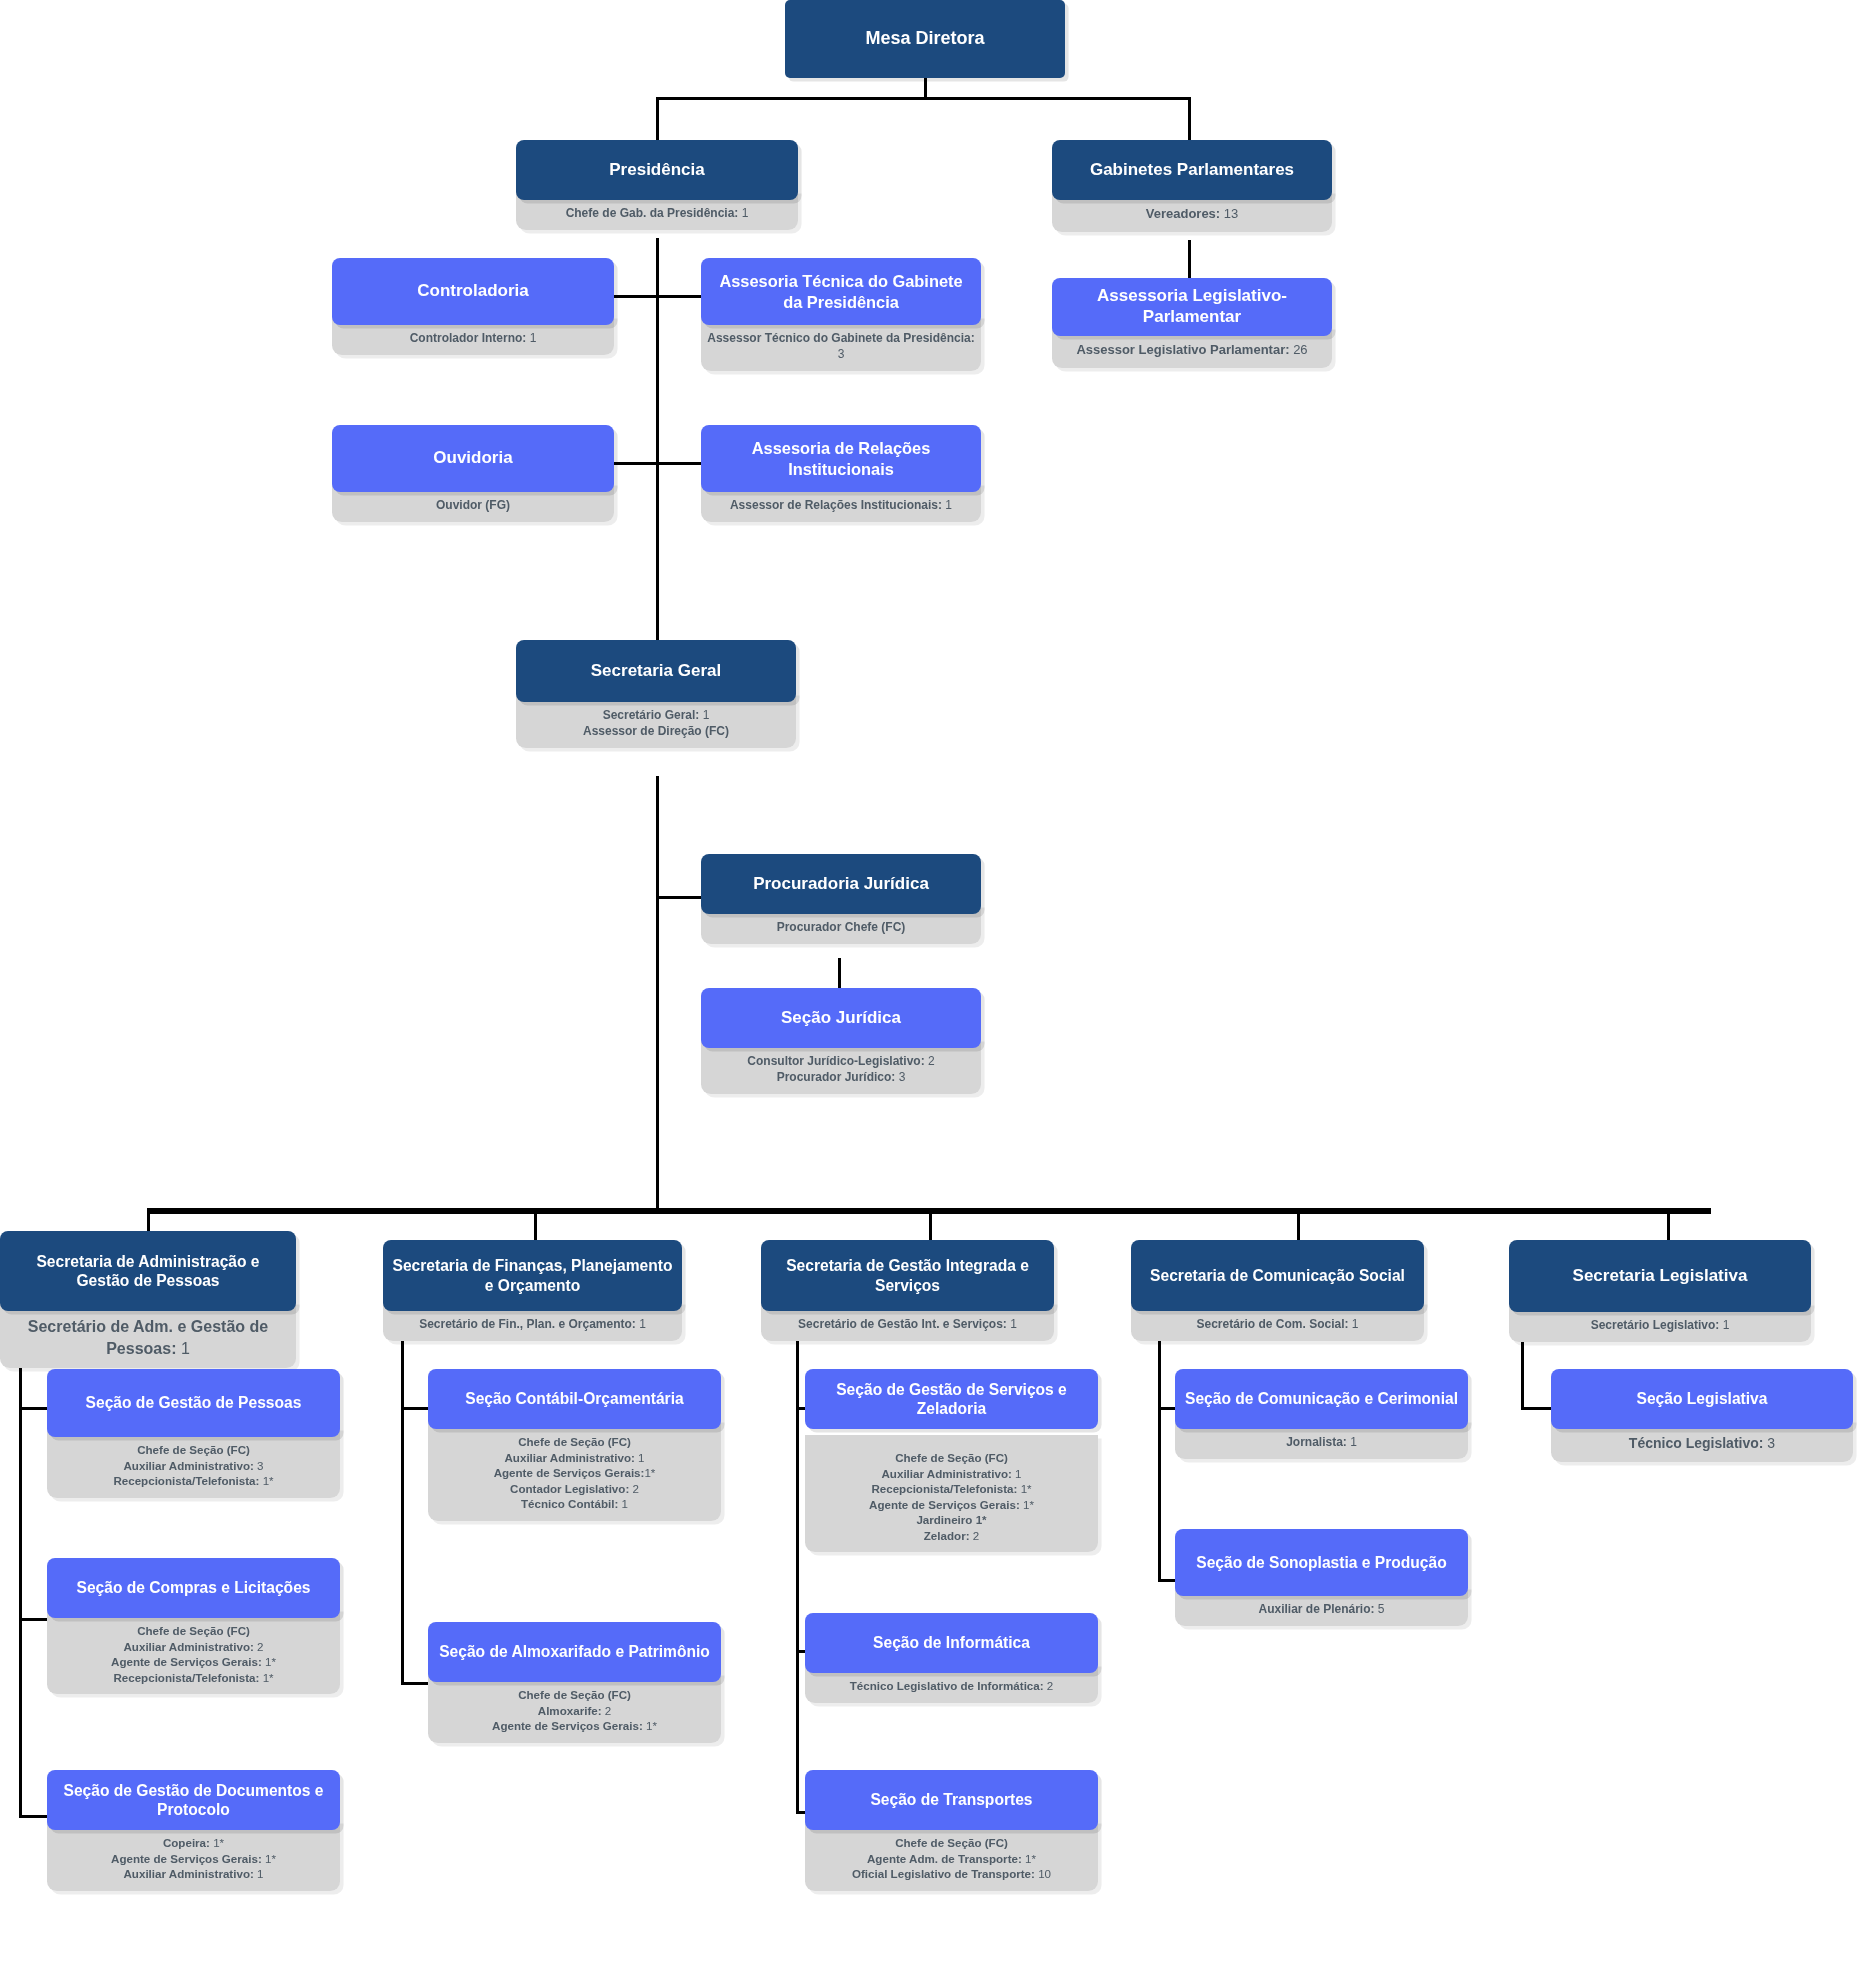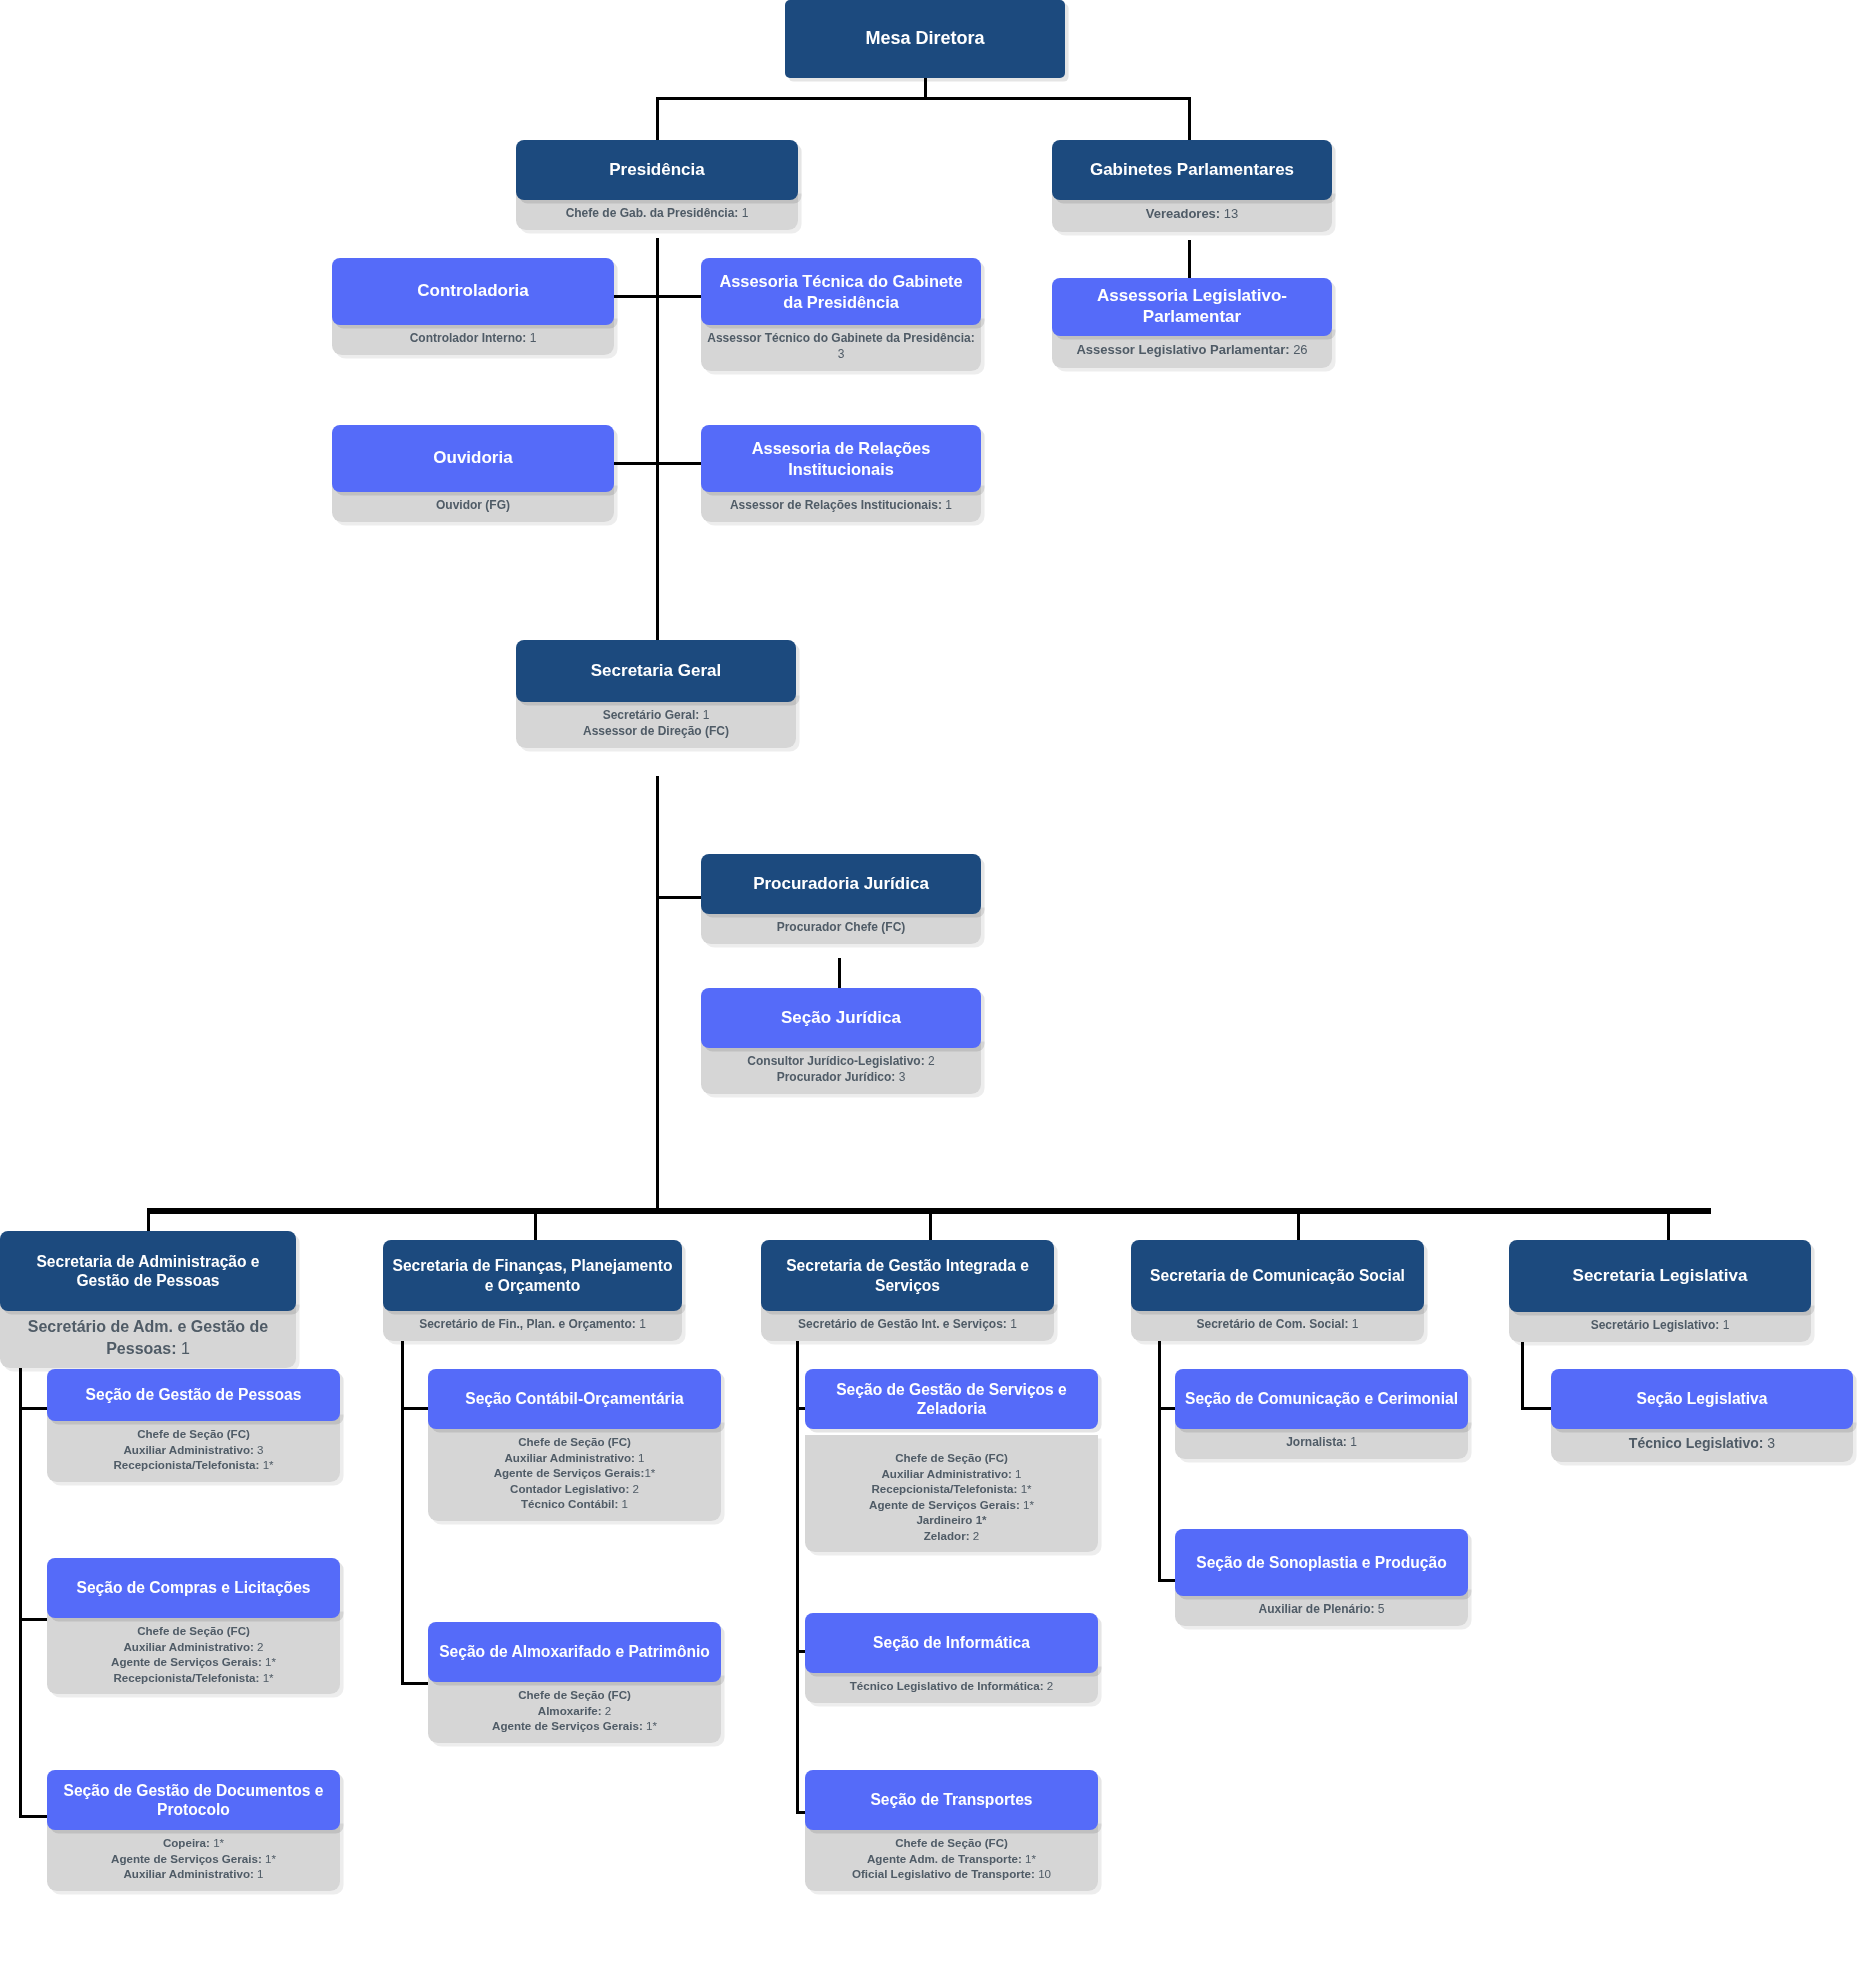--- a/index.html
+++ b/index.html
@@ -203,21 +203,21 @@
   </div>
 
   <div class="node dark" style="left:0px; top:1231px; width:296px;">
     <div class="head" style="height:80px; font-size:15.6px;">Secretaria de Administração e Gestão de Pessoas</div>
     <div class="body" style="font-size:16px;">
       <span class="ln"><span><span>Secretário de Adm. e Gestão de Pessoas:</span><span class="num"> 1</span></span></span>
     </div>
   </div>
 
   <div class="node blue" style="left:47px; top:1369px; width:293px;">
-    <div class="head" style="height:52px; font-size:15.6px;">Seção de Gestão de Pessoas</div>
+    <div class="head" style="height:68px; font-size:15.6px;">Seção de Gestão de Pessoas</div>
     <div class="body" style="font-size:11.6px;">
       <span class="ln"><span>Chefe de Seção (FC)</span></span>
       <span class="ln"><span><span>Auxiliar Administrativo:</span><span class="num"> 3</span></span></span>
       <span class="ln"><span><span>Recepcionista/Telefonista:</span><span class="num"> 1*</span></span></span>
     </div>
   </div>
 
   <div class="node blue" style="left:47px; top:1558px; width:293px;">
     <div class="head" style="height:60px; font-size:15.6px;">Seção de Compras e Licitações</div>
     <div class="body" style="font-size:11.6px;">

